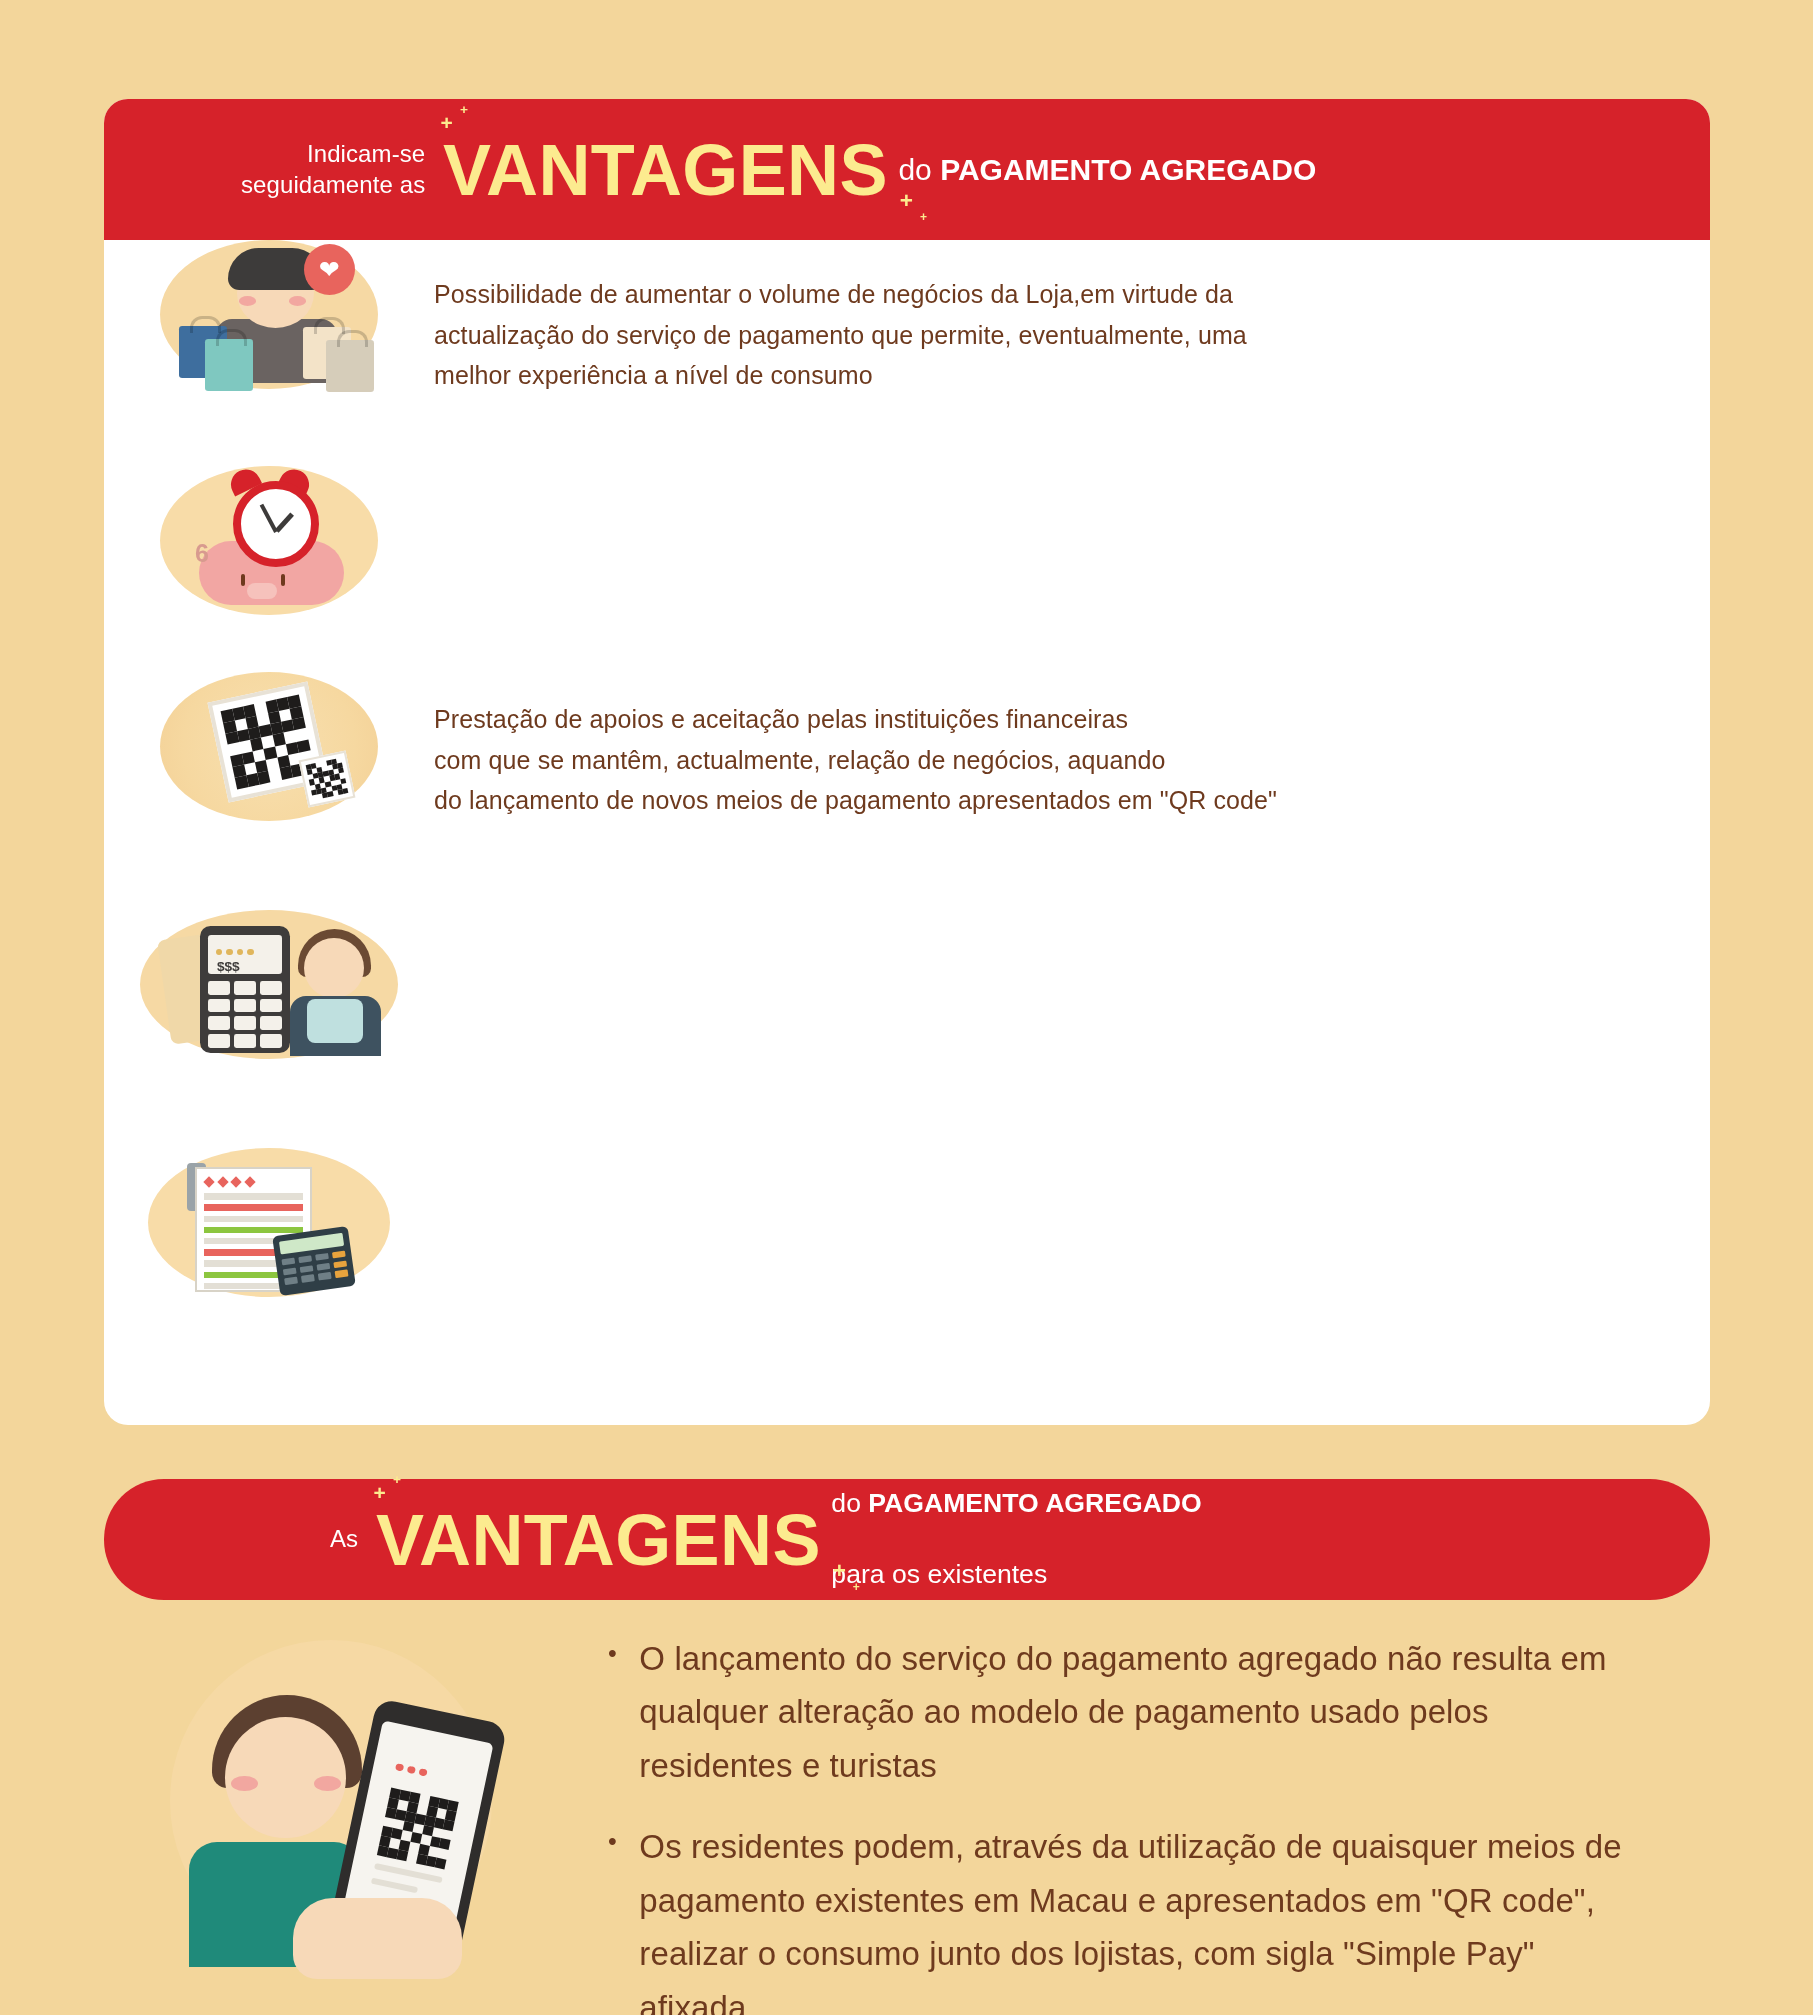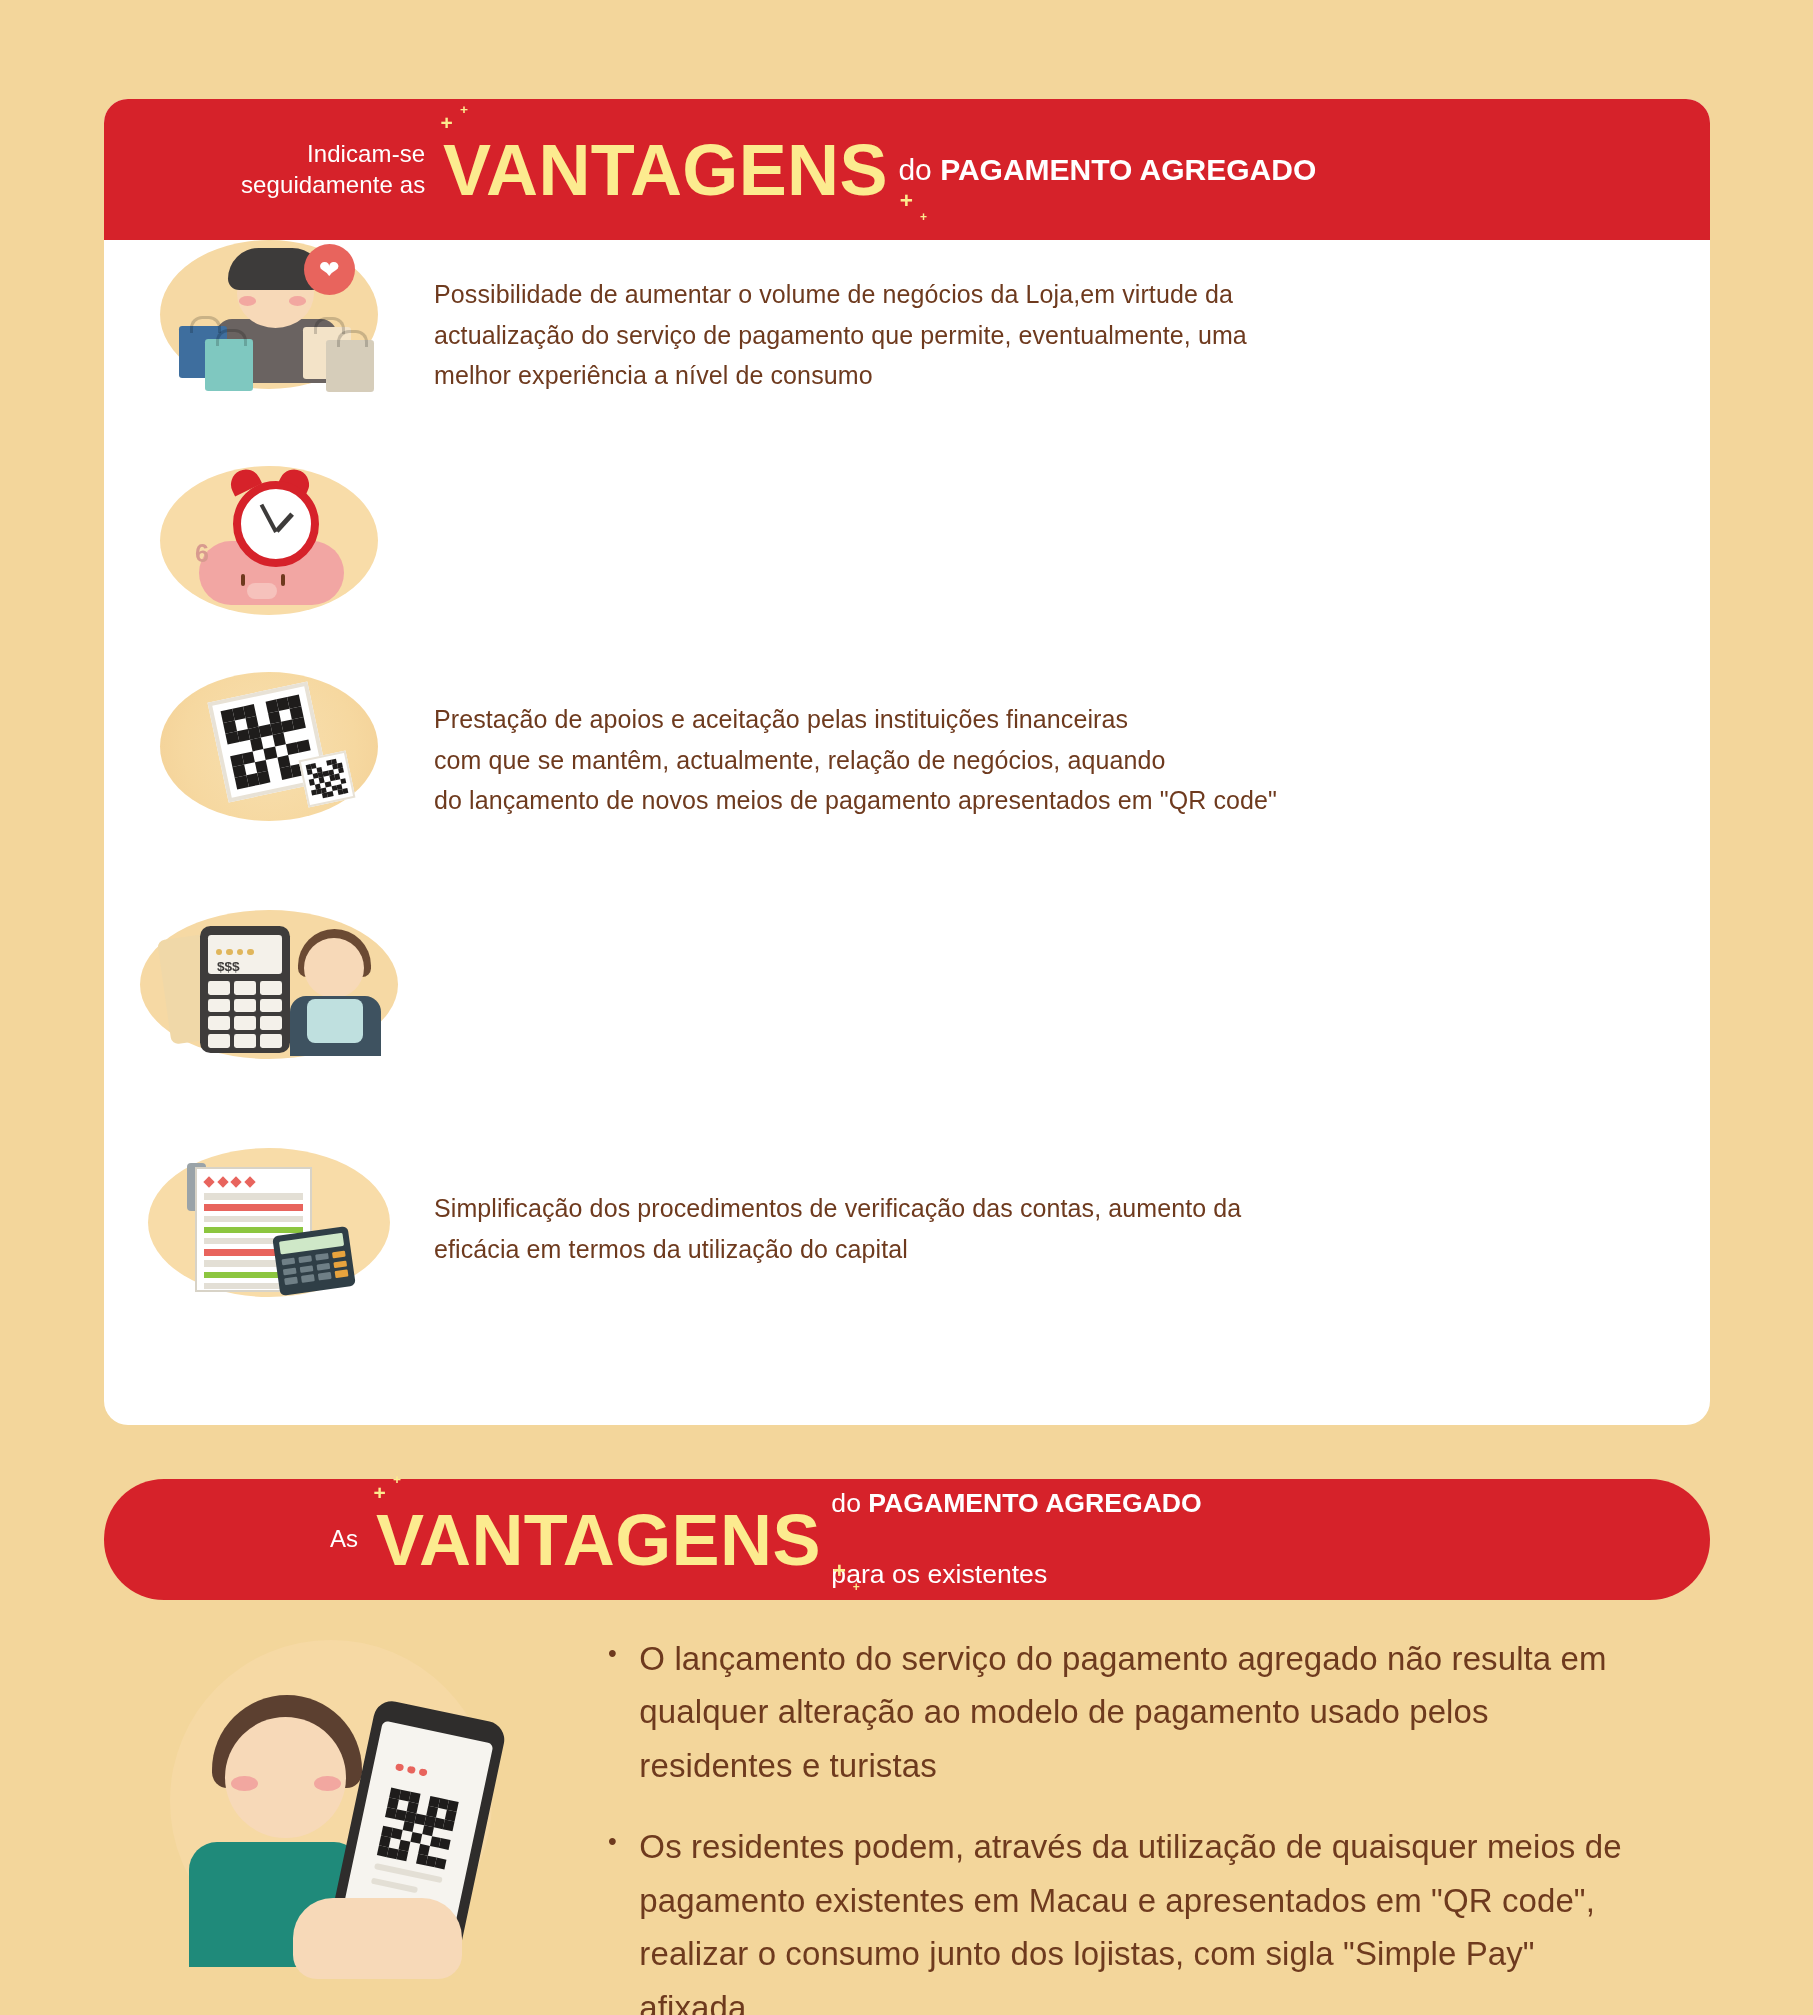--- a/index.html
+++ b/index.html
@@ -598,22 +598,20 @@
               <i></i>
               <i class="acc"></i>
               <i></i>
               <i></i>
               <i></i>
               <i class="acc"></i>
             </div>
         </div>
       </div>
     </div>
-    <div class="row-text">Simplificação dos procedimentos de verificação das contas,  aumento da
-eficácia em termos da utilização do capital</div>
   </div>
 
 </div>
 
 <div class="red-header" id="header-residents">
   <div class="header-inner">
     <div class="pre-label">As</div>
     <div class="vantagens-wrap">
       <span class="plus p1">+</span>
       <span class="plus p2">+</span>

